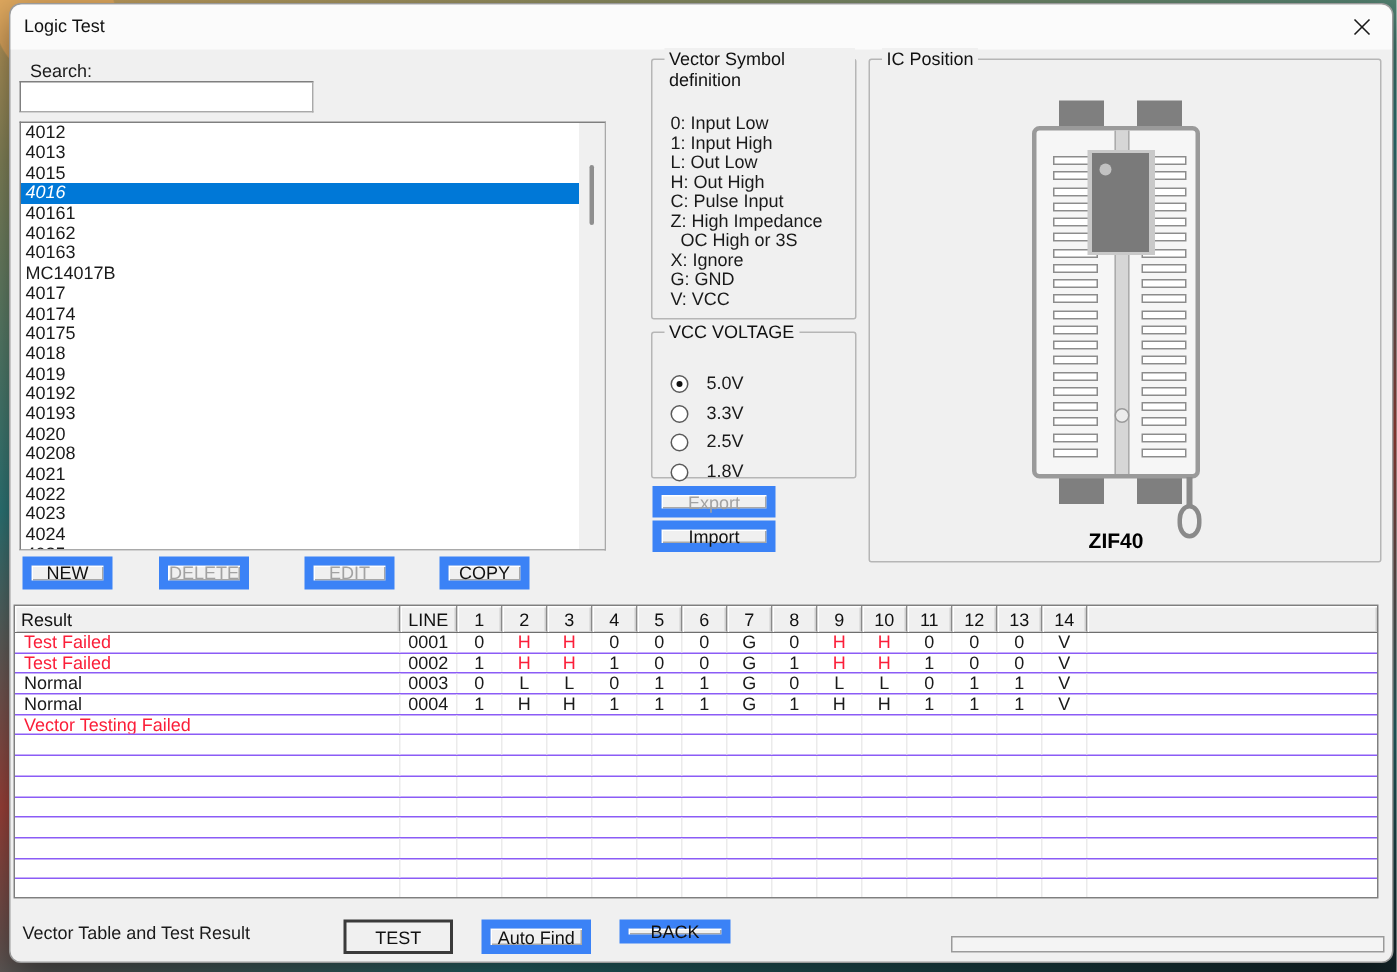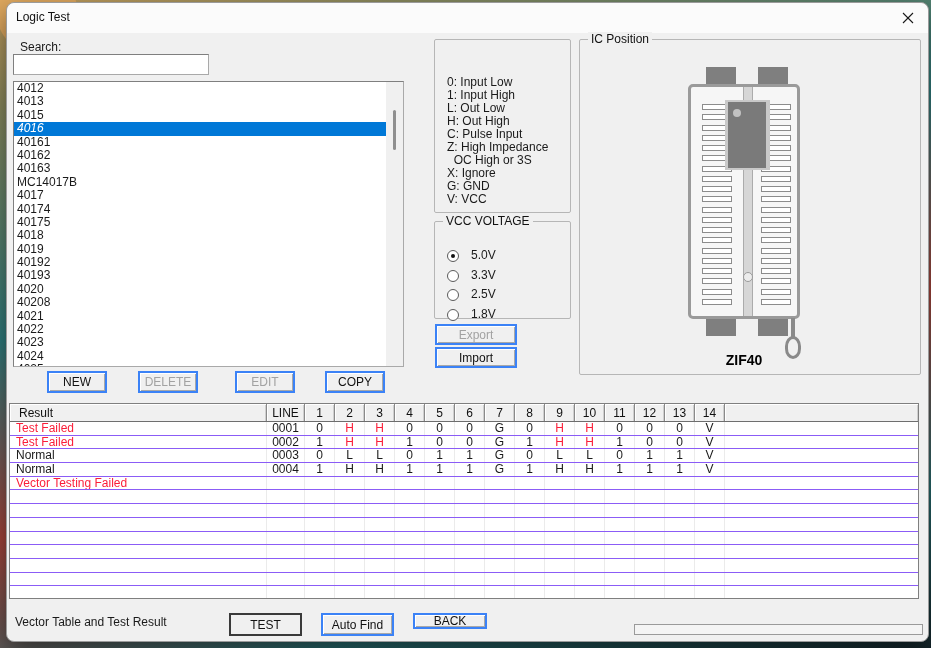--- a/index.html
+++ b/index.html
@@ -17,40 +17,40 @@
     box-shadow:0 10px 28px rgba(0,0,0,.5); overflow:hidden;
   }
   .titlebar { position:absolute; left:0; top:0; right:0; height:30px; background:#fbfbfb; border-radius:8px 8px 0 0; }
   .title { position:absolute; left:9px; top:7px; font-size:12px; color:#111; }
   .close-btn { position:absolute; right:8px; top:4px; width:24px; height:22px; display:flex; align-items:center; justify-content:center; cursor:pointer; }
   .content { position:absolute; left:0; top:30px; right:0; bottom:0; }
 
   
   .sunken { background:#fff; border:1px solid #7f7f7f; border-right-color:#a9a9a9; border-bottom-color:#a9a9a9; }
   .btn {
-    position:absolute; background:#f0f0f0; border:2px solid #3b82f6;
+    position:absolute; background:#f0f0f0; border:6px solid #3b82f6;
     box-shadow:inset 1px 1px 0 #ffffff, inset -1px -1px 0 #a8a8a8;
     font-size:12px; color:#111; text-align:center; display:flex; align-items:center; justify-content:center; cursor:pointer;
   }
   .btn.disabled { color:#a2a2a2; cursor:default; }
   .btn.default { border:2px solid #3a3a3a; box-shadow:none; }
   .groupbox { position:absolute; border:1px solid #b6b6b6; border-radius:2px; }
   .group-label { position:absolute; top:-8px; left:8px; background:#f0f0f0; padding:0 3px; font-size:12px; color:#111; }
 
   
   .search-label { position:absolute; left:13px; top:7px; }
   .search-input { position:absolute; left:6px; top:21px; width:196px; height:21px; font:12px "Liberation Sans",sans-serif; padding:0 4px; outline:none; }
   .listbox { position:absolute; left:6px; top:48px; width:391px; height:286px; overflow:hidden; }
   .list-inner { position:absolute; left:0; top:0; right:17px; bottom:0; }
   .list-item { height:13.4px; line-height:13.4px; padding-left:3px; font-size:12px; white-space:nowrap; }
   .list-item.selected { background:var(--accent); color:var(--accent-text);font-style:italic; }
   .list-scroll { position:absolute; right:0; top:0; width:17px; bottom:0; background:#f0f0f0; }
   .list-thumb { position:absolute; left:7px; top:28px; width:3px; height:40px; background:#8f8f8f; border-radius:2px; }
 
-  .row-buttons .btn { top:338px; width:60px; height:22px;margin-left:32px; }
+  .row-buttons .btn { top:338px; width:60px; height:22px; }
 
   
   .vs-line { white-space:pre; line-height:13px; font-size:12px; }
 
   
   .radio-row { position:absolute; left:12px; height:16px; display:flex; align-items:flex-end; gap:12px; cursor:pointer; }
   .radio { width:12px; height:12px; border-radius:50%; border:1px solid #5a5a5a; background:#fff; position:relative; }
   .radio.checked::after { content:""; position:absolute; left:3px; top:3px; width:4px; height:4px; border-radius:50%; background:#111; }
 
   
@@ -65,21 +65,21 @@
   .zif-screw { position:absolute; left:163px; top:232px; width:10px; height:10px; border-radius:50%; background:#ececec; border:1px solid #9a9a9a; }
   .zif-lever-stem { position:absolute; left:211px; top:278px; width:4px; height:20px; background:#8a8a8a; }
   .zif-lever-ring { position:absolute; left:205px; top:296px; width:16px; height:23px; border:3px solid #8a8a8a; border-radius:50% / 45%; }
   .zif-label { position:absolute; left:114px; top:312px; width:100px; text-align:center; font-weight:bold; font-size:14px; color:#000; }
 
   
   .vtable { position:absolute; left:2px; top:370px; width:910px; height:196px; background:#fff; border:1px solid #7f7f7f; overflow:hidden; }
   .thead { display:flex; height:18px; background:#f0f0f0; border-bottom:1px solid #6e6e6e; }
   .hcell { flex:none; display:flex; align-items:center; justify-content:center; font-size:12px; color:#111;
            border-right:1px solid #8a8a8a; box-shadow:inset 1px 1px 0 #ffffff, inset -1px 0 0 #cfcfcf; background:#f0f0f0; }
-  .hcell.result { justify-content:flex-start; padding-left:9px; }
+  .hcell.result { justify-content:flex-start; padding-left:4px; }
   .trow { display:flex; height:13.7px; border-bottom:1px solid #8b5cf6; }
   .tcell { flex:none; font-size:12px; line-height:13px; display:flex; align-items:center; justify-content:center; border-right:1px solid #ebebeb; overflow:hidden; }
   .tcell.result { justify-content:flex-start; padding-left:6px; }
   .w-result { width:257px; } .w-line { width:38px; } .w-col { width:30px; } .w-fill { flex:1 1 auto; border-right:none; }
   .red { color:var(--error); }
 
   
   .footer-label { position:absolute; left:8px; top:582px; }
   .progress { position:absolute; left:627px; top:591px; width:289px; height:11px; background:#f4f4f4; border:1px solid #9a9a9a; }
 </style>
@@ -133,20 +133,21 @@
     </div>
 
     <div class="row-buttons">
       <div class="btn" style="left:8px;">NEW</div>
       <div class="btn disabled" style="left:99px;">DELETE</div>
       <div class="btn disabled" style="left:196px;">EDIT</div>
       <div class="btn" style="left:286px;">COPY</div>
     </div>
 
     <div class="groupbox" style="left:427px; top:6px; width:137px; height:174px;">
+      <span class="group-label">Vector Symbol definition</span>
       <div style="position:absolute; left:12px; top:36px;">
           <div class="vs-line">0: Input Low</div>
           <div class="vs-line">1: Input High</div>
           <div class="vs-line">L: Out Low</div>
           <div class="vs-line">H: Out High</div>
           <div class="vs-line">C: Pulse Input</div>
           <div class="vs-line">Z: High Impedance</div>
           <div class="vs-line">  OC High or 3S</div>
           <div class="vs-line">X: Ignore</div>
           <div class="vs-line">G: GND</div>

